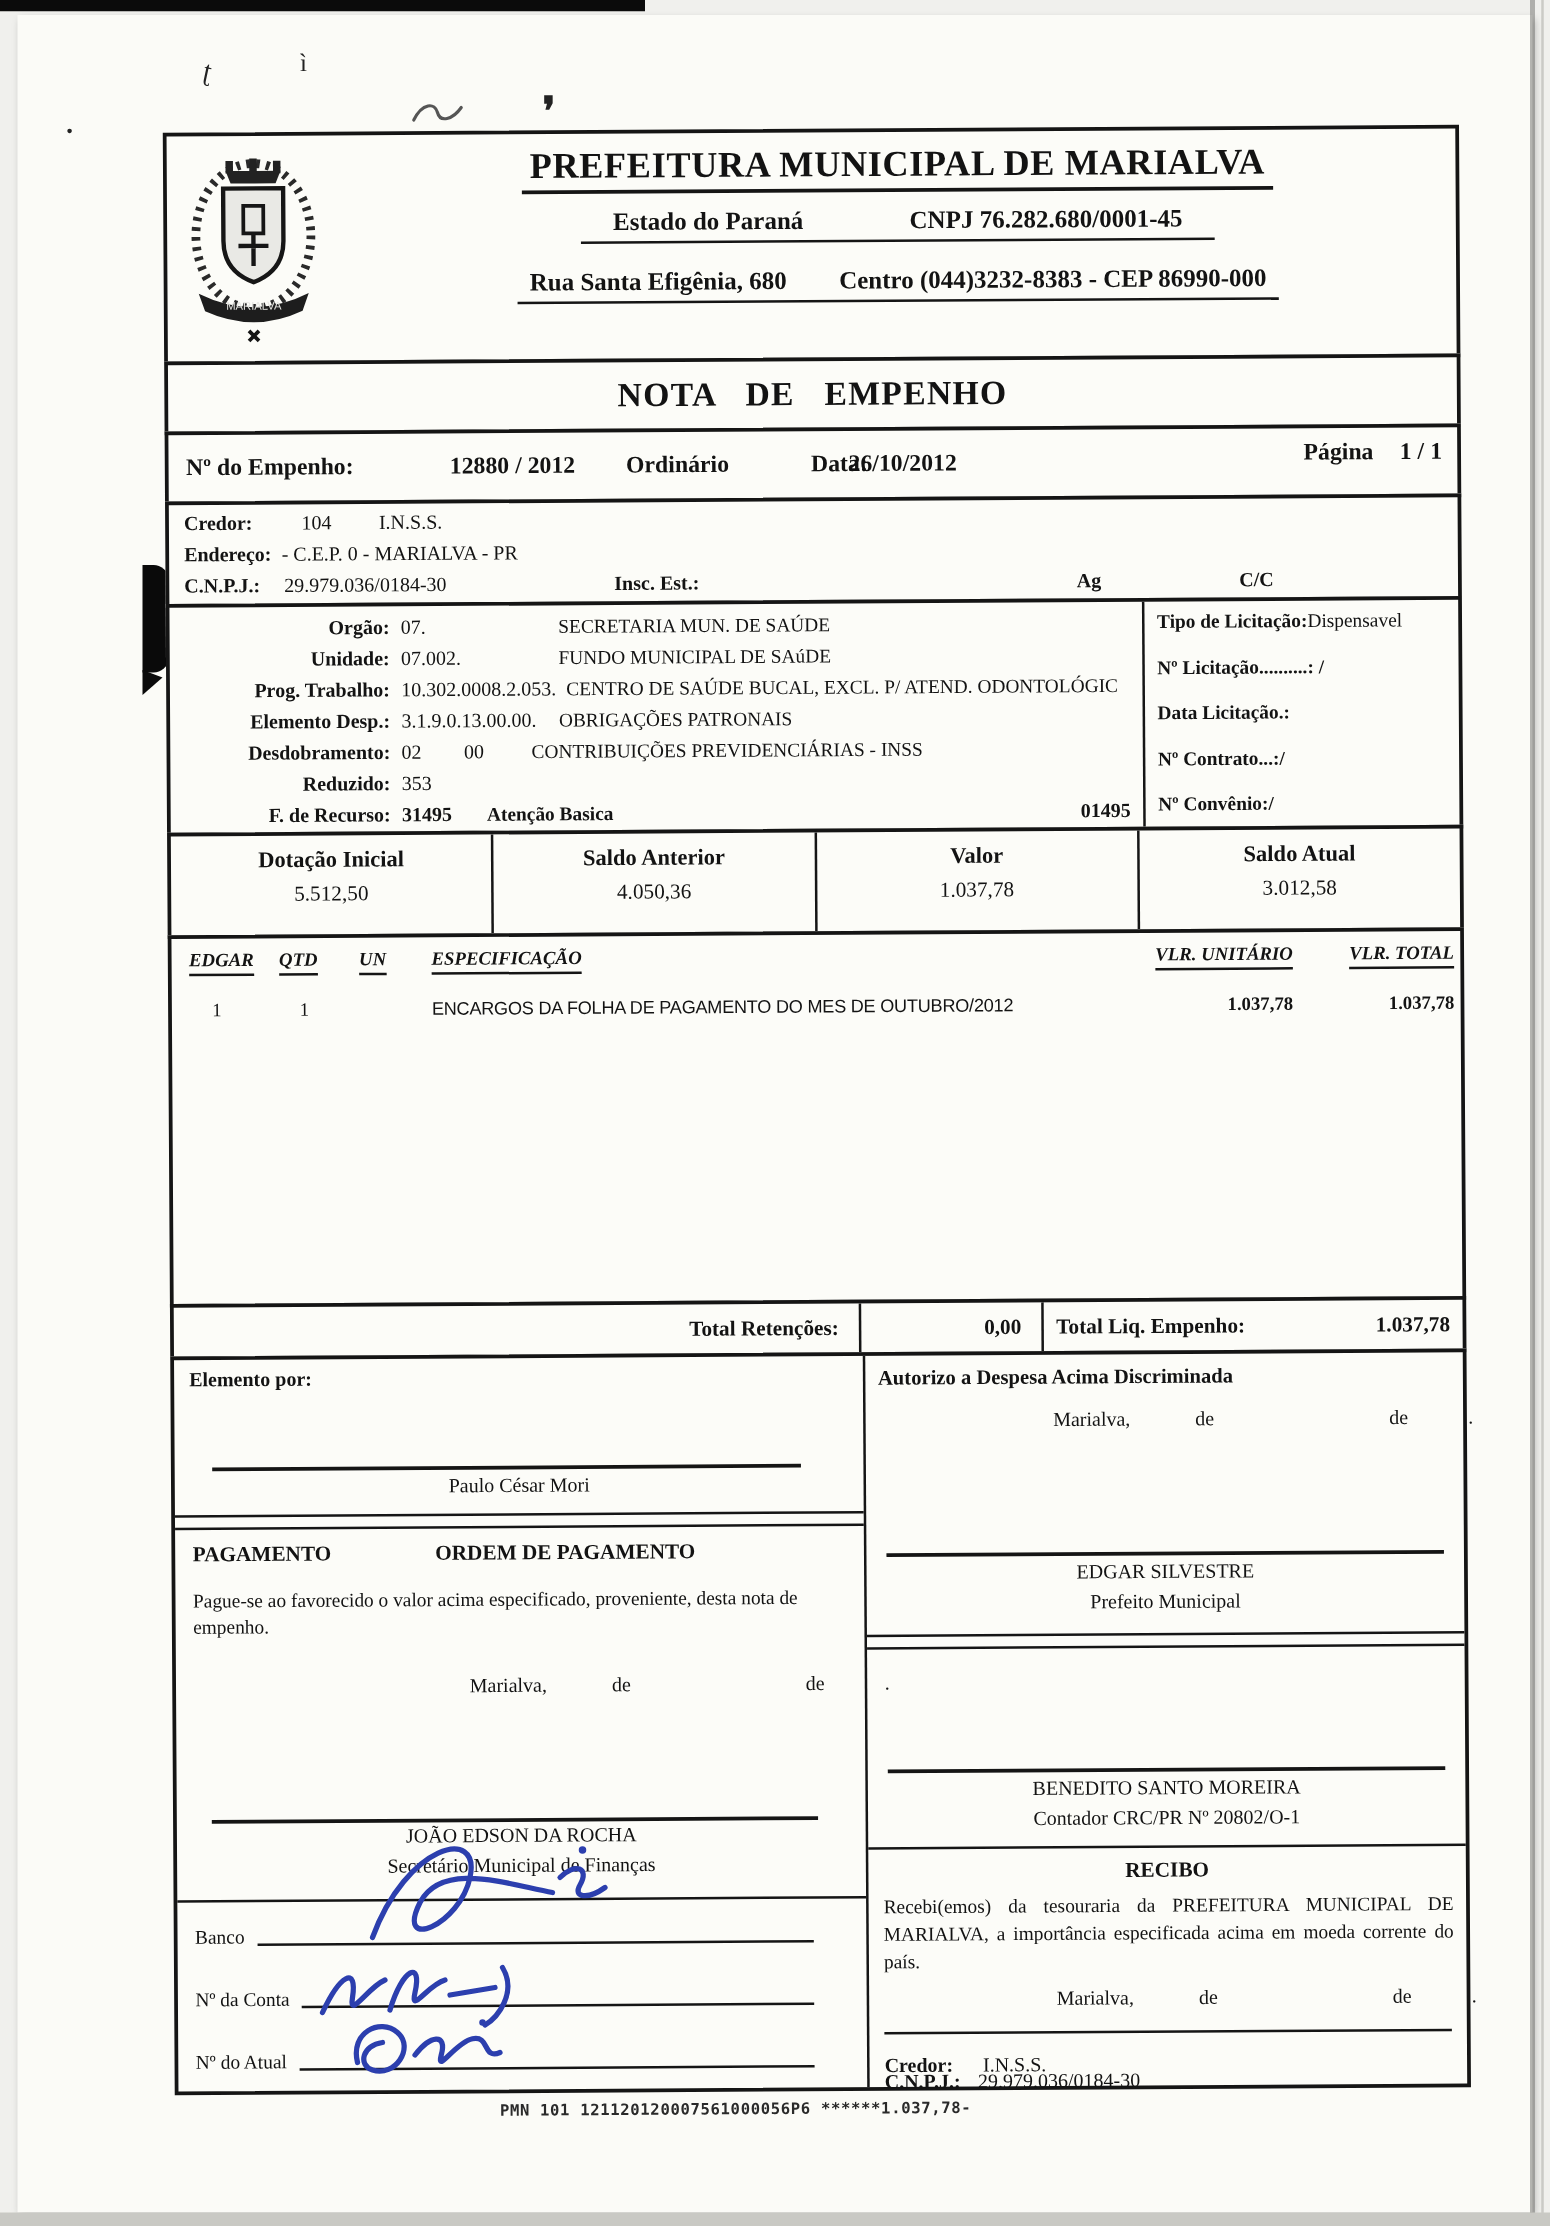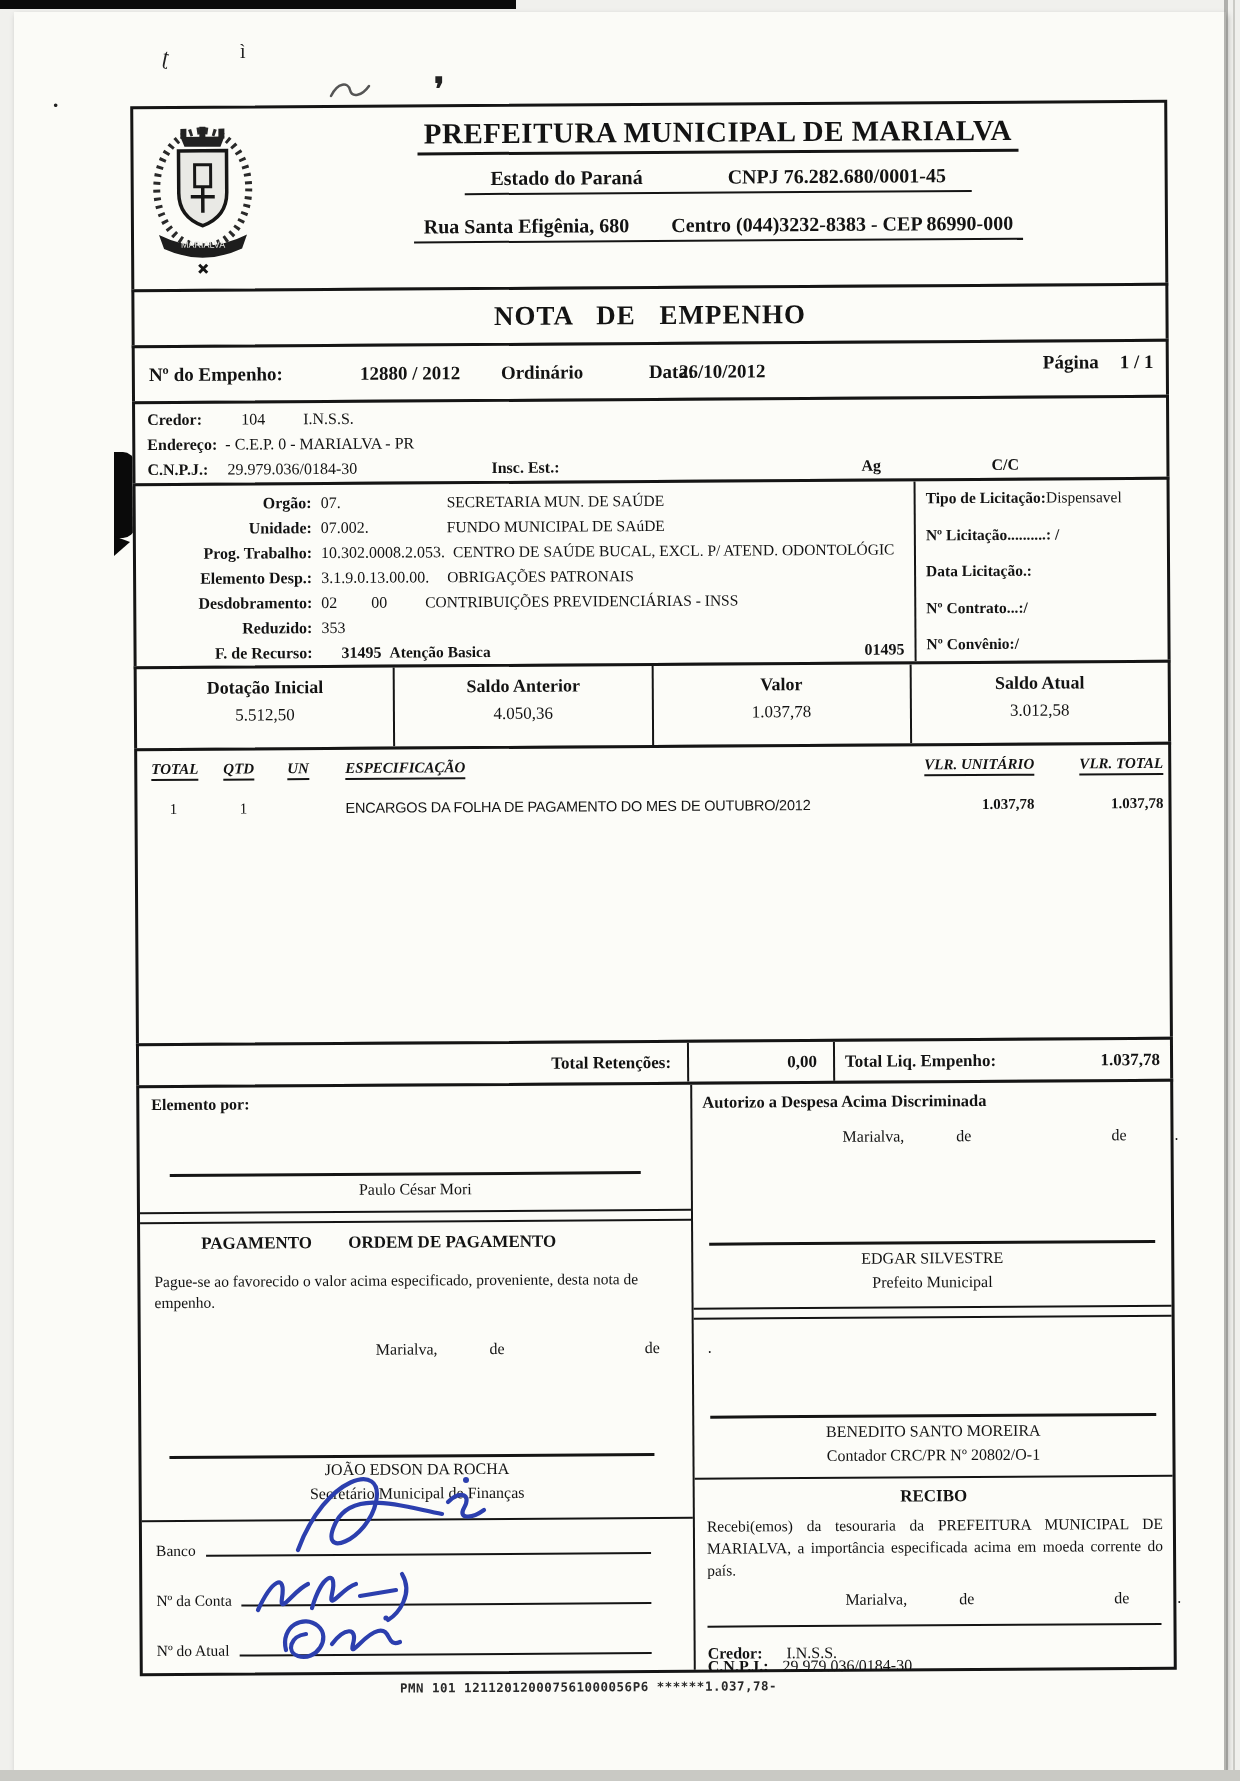--- a/index.html
+++ b/index.html
@@ -219,21 +219,21 @@
           <span class="b-code" style="min-width:50px;">02</span>
           <span class="b-code2">00</span>
           <span class="b-desc">CONTRIBUIÇÕES PREVIDENCIÁRIAS - INSS</span>
         </div>
         <div class="b-row">
           <span class="b-label">Reduzido:</span>
           <span class="b-code">353</span>
         </div>
         <div class="b-row">
           <span class="b-label">F. de Recurso:</span>
-          <span class="b-code" style="min-width:60px;font-weight:bold;text-align:right;">31495</span>
+          <span class="b-code" style="min-width:60px;font-weight:bold;">31495</span>
           <span class="b-desc" style="font-weight:bold;">Atenção Basica</span>
           <span class="b-right">01495</span>
         </div>
       </div>
       <div class="budget-right">
         <div><span>Tipo de Licitação:</span><span class="lic-val">Dispensavel</span></div>
         <div>Nº Licitação..........: /</div>
         <div>Data Licitação.:</div>
         <div>Nº Contrato...:/</div>
         <div>Nº Convênio:/</div>
@@ -253,21 +253,21 @@
         <div class="bal-h">Valor</div>
         <div class="bal-v">1.037,78</div>
       </div>
       <div class="bal-cell">
         <div class="bal-h">Saldo Atual</div>
         <div class="bal-v">3.012,58</div>
       </div>
     </div>
 
     <div class="sec sec-items">
-      <span class="th th-item">TOTAL</span>
+      <span class="th th-item">EDGAR</span>
       <span class="th th-qtd">QTD</span>
       <span class="th th-un">UN</span>
       <span class="th th-spec">ESPECIFICAÇÃO</span>
       <span class="th th-unit">VLR. UNITÁRIO</span>
       <span class="th th-total">VLR. TOTAL</span>
       <span class="it it-item">1</span>
       <span class="it it-qtd">1</span>
       <span class="it it-un"></span>
       <span class="it it-spec">ENCARGOS DA FOLHA DE PAGAMENTO DO MES DE OUTUBRO/2012</span>
       <span class="it it-unit">1.037,78</span>
@@ -285,21 +285,21 @@
 
     <div class="sec sec-sign">
       <div class="sign-left">
         <div class="sl-emp">
           <span class="abs b16" style="left:12px;top:8px;">Elemento por:</span>
           <div class="abs sig-line" style="left:30px;right:50px;top:86px;"></div>
           <div class="abs cname" style="top:94px;">Paulo César Mori</div>
         </div>
         <div class="double-rule"></div>
         <div class="sl-pag">
-          <span class="abs b17" style="left:14px;top:10px;margin-left:47px;">PAGAMENTO</span>
+          <span class="abs b17" style="left:14px;top:10px;">PAGAMENTO</span>
           <span class="abs b17" style="left:208px;top:10px;">ORDEM DE PAGAMENTO</span>
           <div class="abs pague" style="left:14px;top:48px;width:510px;">Pague-se ao favorecido o valor acima especificado, proveniente, desta nota de empenho.</div>
           <div class="abs cd" style="left:235px;top:118px;">
             <span>Marialva,</span>
             <span class="g1">de</span>
             <span class="g2">de</span>
             <span class="g3">.</span>
           </div>
           <div class="abs sig-line" style="left:28px;right:38px;top:232px;"></div>
           <div class="abs cname" style="top:238px;">JOÃO EDSON DA ROCHA</div>

